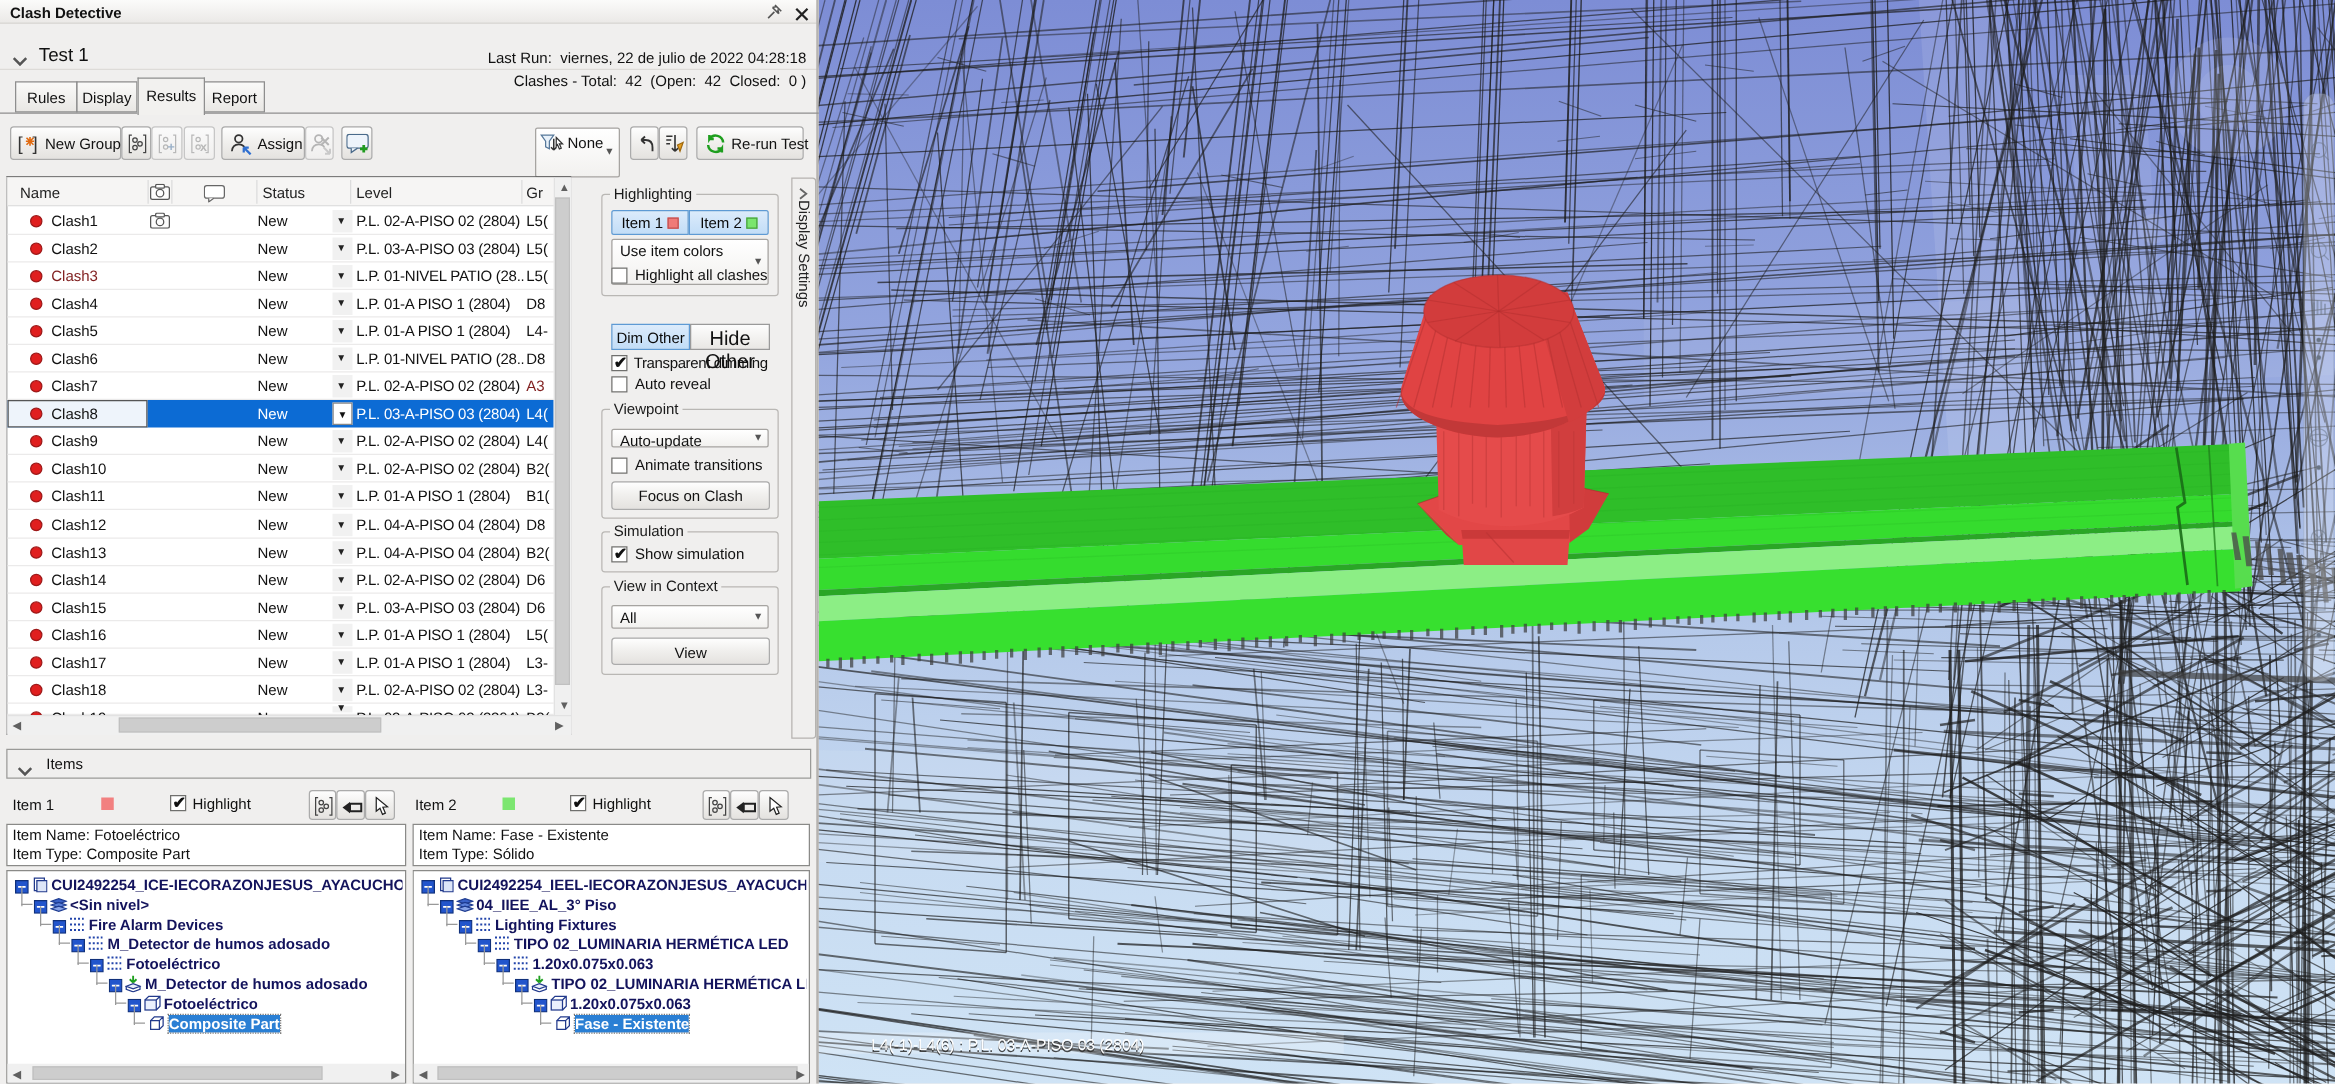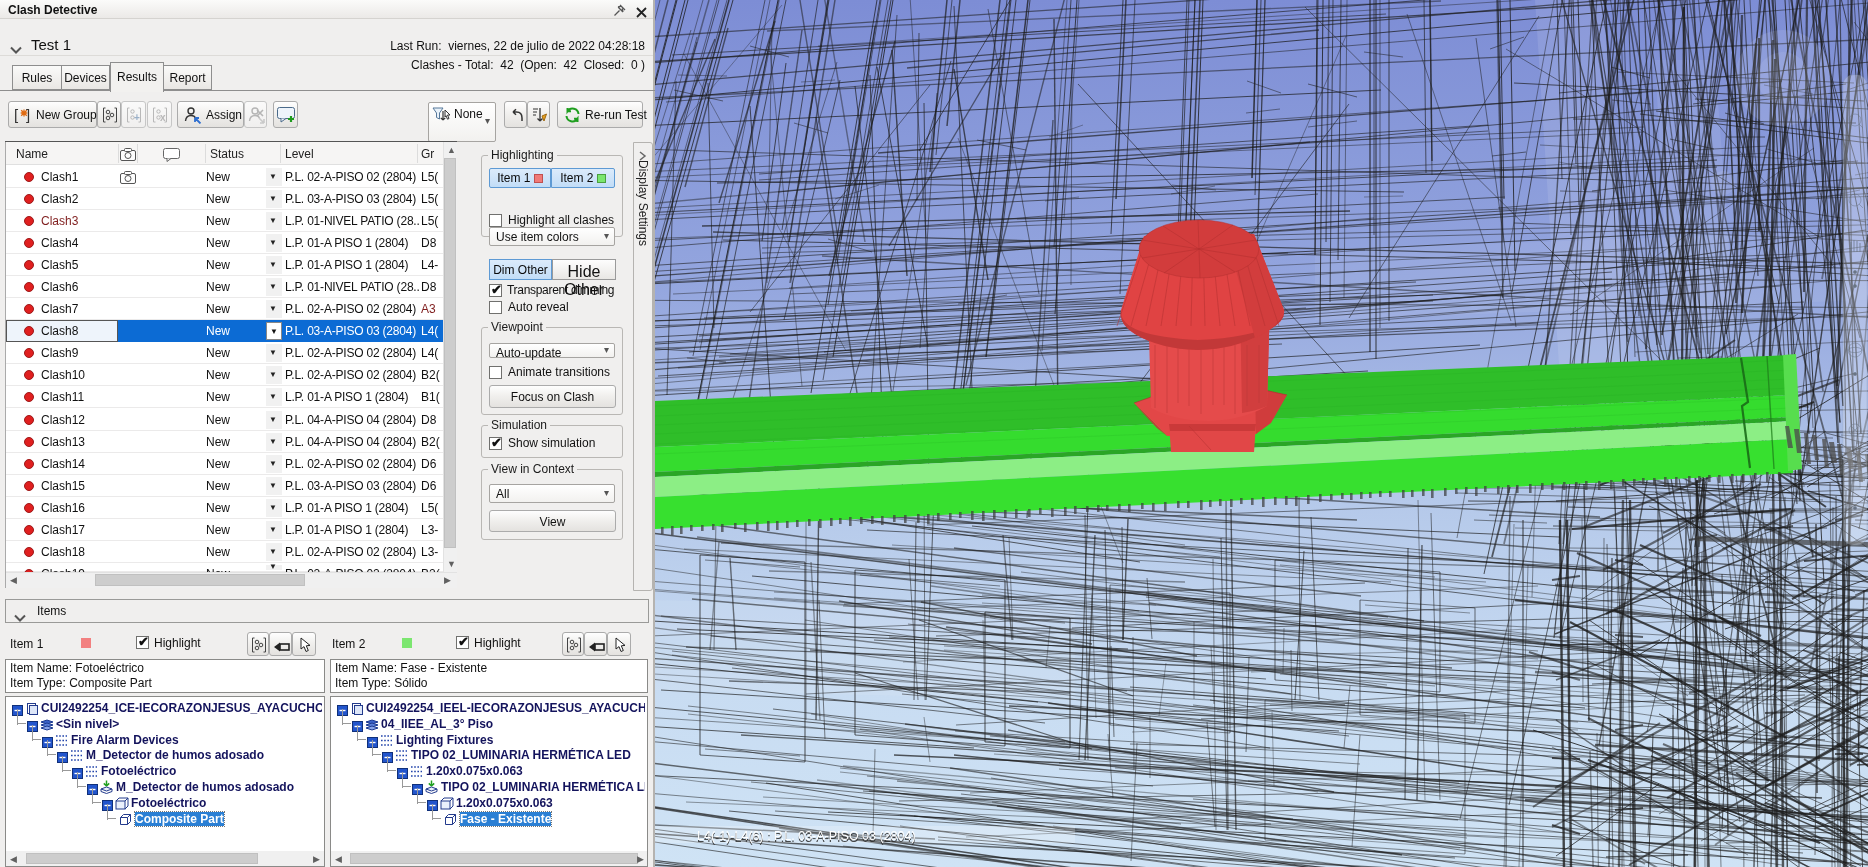--- a/index.html
+++ b/index.html
@@ -33,21 +33,21 @@
           <path d="M1 1 L10 10 M10 1 L1 10" stroke="#222" stroke-width="1.8"></path>
         </svg></div>
       <div class="abs" style="left:10px;top:40px;width:12px;height:8px;"><svg width="12" height="8">
           <path d="M1 1.5 L6 6.5 L11 1.5" stroke="#555" stroke-width="2" fill="none"></path>
         </svg></div>
       <div class="abs" style="left:31px;top:36px;font-size:15px;color:#111;">Test 1</div>
       <div class="abs" style="right:10px;top:39px;font-size:12px;color:#111;white-space:nowrap;">Last Run:&nbsp; viernes, 22 de julio de 2022 04:28:18</div>
       <div class="abs" style="right:10px;top:58px;font-size:12px;color:#111;white-space:nowrap;">Clashes - Total:&nbsp; 42&nbsp; (Open:&nbsp; 42&nbsp; Closed:&nbsp; 0 )</div>
       <div class="abs" style="left:0;top:55px;width:655px;height:1px;background:#dddbd8;"></div>
       <div class="abs" style="left:12px;top:65px;width:50px;height:25px;background:linear-gradient(#fafaf9,#e9e7e4);border:1px solid #8e8e8e;z-index:2;text-align:center;font-size:12px;color:#111;padding-top:5px;">Rules</div>
-      <div class="abs" style="left:61px;top:65px;width:49px;height:25px;background:linear-gradient(#fafaf9,#e9e7e4);border:1px solid #8e8e8e;z-index:2;text-align:center;font-size:12px;color:#111;padding-top:5px;">Devices</div>
+      <div class="abs" style="left:61px;top:65px;width:49px;height:25px;background:linear-gradient(#fafaf9,#e9e7e4);border:1px solid #8e8e8e;z-index:2;text-align:center;font-size:12px;color:#111;padding-top:5px;">Display</div>
       <div class="abs" style="left:110px;top:62px;width:54px;height:30px;background:#f2f1ef;border:1px solid #8e8e8e;border-bottom:none;z-index:3;text-align:center;font-size:12px;color:#111;padding-top:7px;">Results</div>
       <div class="abs" style="left:163px;top:65px;width:49px;height:25px;background:linear-gradient(#fafaf9,#e9e7e4);border:1px solid #8e8e8e;z-index:2;text-align:center;font-size:12px;color:#111;padding-top:5px;">Report</div>
       <div class="abs" style="left:0;top:90px;width:655px;height:1px;background:#8e8e8e;z-index:1;"></div>
       <div class="btn" style="left:8px;top:101px;width:89px;height:27px;">
         <div class="abs" style="left:5px;top:4px;"><svg width="20" height="18" viewBox="0 0 20 18" style="">
             <text x="0" y="14" font-size="15" fill="#333">[</text>
             <text x="12" y="14" font-size="15" fill="#333">]</text>
             <path d="M8 5 L12 9 M10 3.5 L10 10.5 M6.7 7 L13.3 7 M7.2 4.2 L12.8 9.8 M12.8 4.2 L7.2 9.8" stroke="#e06a10" stroke-width="1.3"></path>
           </svg></div>
         <div class="abs t12" style="left:27px;top:6px;">New Group</div>
@@ -335,21 +335,21 @@
     <div class="abs arr" style="left:447px;top:560px;">▼</div>
     <div class="abs sb" style="left:6px;top:572px;width:451px;height:16px;border-top:1px solid #e2e2e2;"></div>
     <div class="abs arr" style="left:10px;top:576px;">◀</div>
     <div class="abs sb-thumb" style="left:95px;top:574px;width:210px;height:12px;"></div>
     <div class="abs arr" style="left:444px;top:576px;">▶</div>
     <div class="gbox" style="left:481px;top:155px;width:142px;height:82px;">
       <div class="glab">Highlighting</div>
     </div>
     <div class="toggle-on" style="left:489px;top:168px;width:62px;height:20px;padding-top:2px;border-radius:2px 0 0 2px;">Item 1 <span style="display:inline-block;width:9px;height:9px;background:#f07a78;border:1px solid #c05050;vertical-align:-1px;"></span></div>
     <div class="toggle-on" style="left:551px;top:168px;width:64px;height:20px;padding-top:2px;border-radius:0 2px 2px 0;">Item 2 <span style="display:inline-block;width:9px;height:9px;background:#7ae66e;border:1px solid #4aa040;vertical-align:-1px;"></span></div>
-    <div class="combo" style="left:489px;top:191px;width:126px;height:19px;margin-top:36px;">
+    <div class="combo" style="left:489px;top:191px;width:126px;height:37px;">
       <div class="abs" style="left:6px;top:2px;">Use item colors</div>
       <div class="cv">▾</div>
     </div>
     <div class="cb" style="left:489px;top:214px;"></div>
     <div class="abs t12" style="left:508px;top:213px;">Highlight all clashes</div>
     <div class="toggle-on" style="left:489px;top:259px;width:63px;height:21px;padding-top:3px;">Dim Other</div>
     <div class="abs" style="left:552px;top:259px;width:64px;height:21px;background:linear-gradient(#fdfdfd,#e9e7e4);border:1px solid #9a9a9a;font-size:16px;text-align:center;padding-top:3px;color:#111;">Hide Other</div>
     <div class="cb" style="left:489px;top:284px;">
       <span class="chk">✔</span>
     </div>

